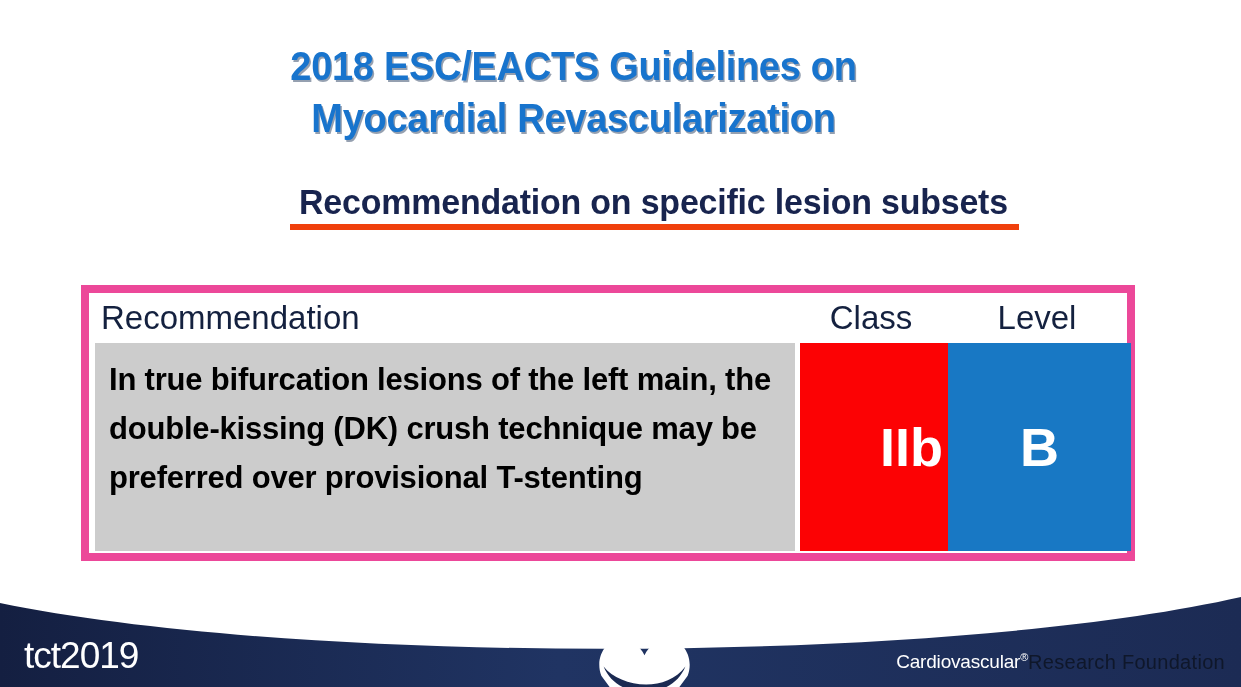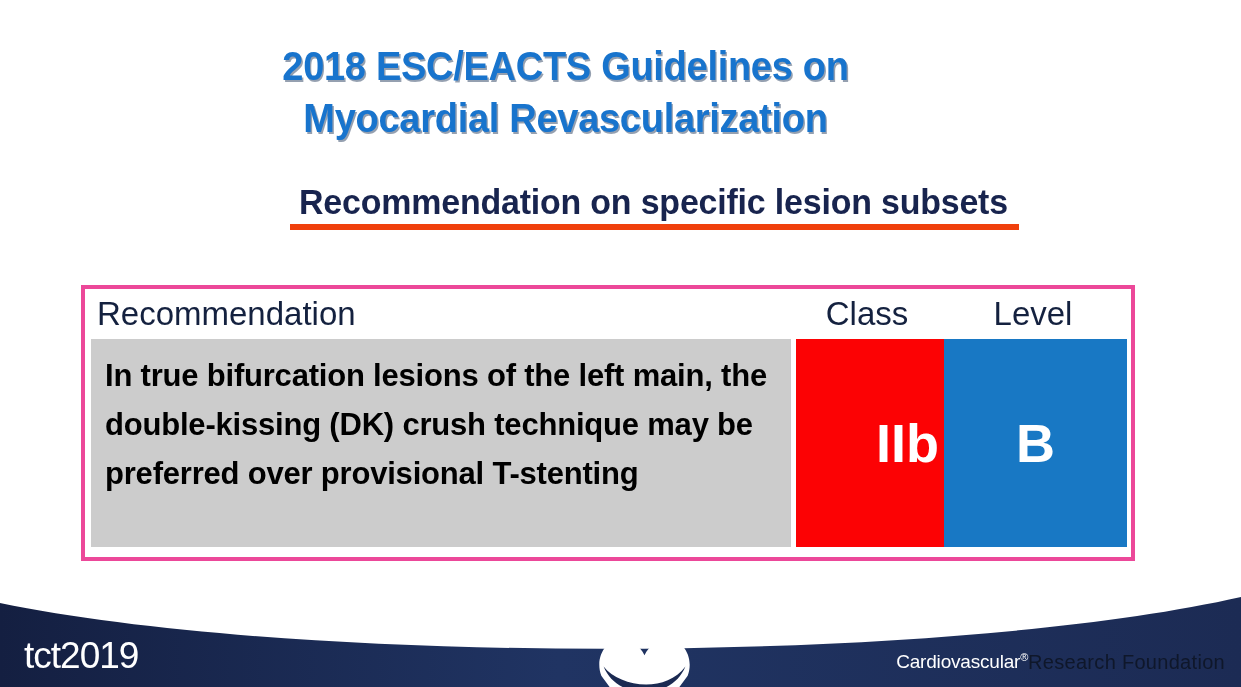--- a/index.html
+++ b/index.html
@@ -18,21 +18,21 @@
   .slide {
     position: absolute;
     inset: 0;
     background: #ffffff;
   }
 
   
   .title-block {
     position: absolute;
     top: 40px;
-    left: 8px;
+    left: 16px;
     width: 1115px;
     text-align: center;
   }
   .title-line {
     font-family: "Liberation Sans", sans-serif;
     font-weight: bold;
     font-size: 40px;
     line-height: 52px;
     color: #1874CD;
     letter-spacing: -0.3px;
@@ -76,21 +76,21 @@
     background: #F0400C;
   }
 
   
   .table-frame {
     position: absolute;
     left: 81px;
     top: 285px;
     width: 1054px;
     height: 276px;
-    border: 4px solid #ec4899;
+    border: 8px solid #ec4899;
     box-sizing: border-box;
     background: #ffffff;
   }
   .table-grid {
     position: absolute;
     inset: 0;
   }
 
   .th {
     position: absolute;

